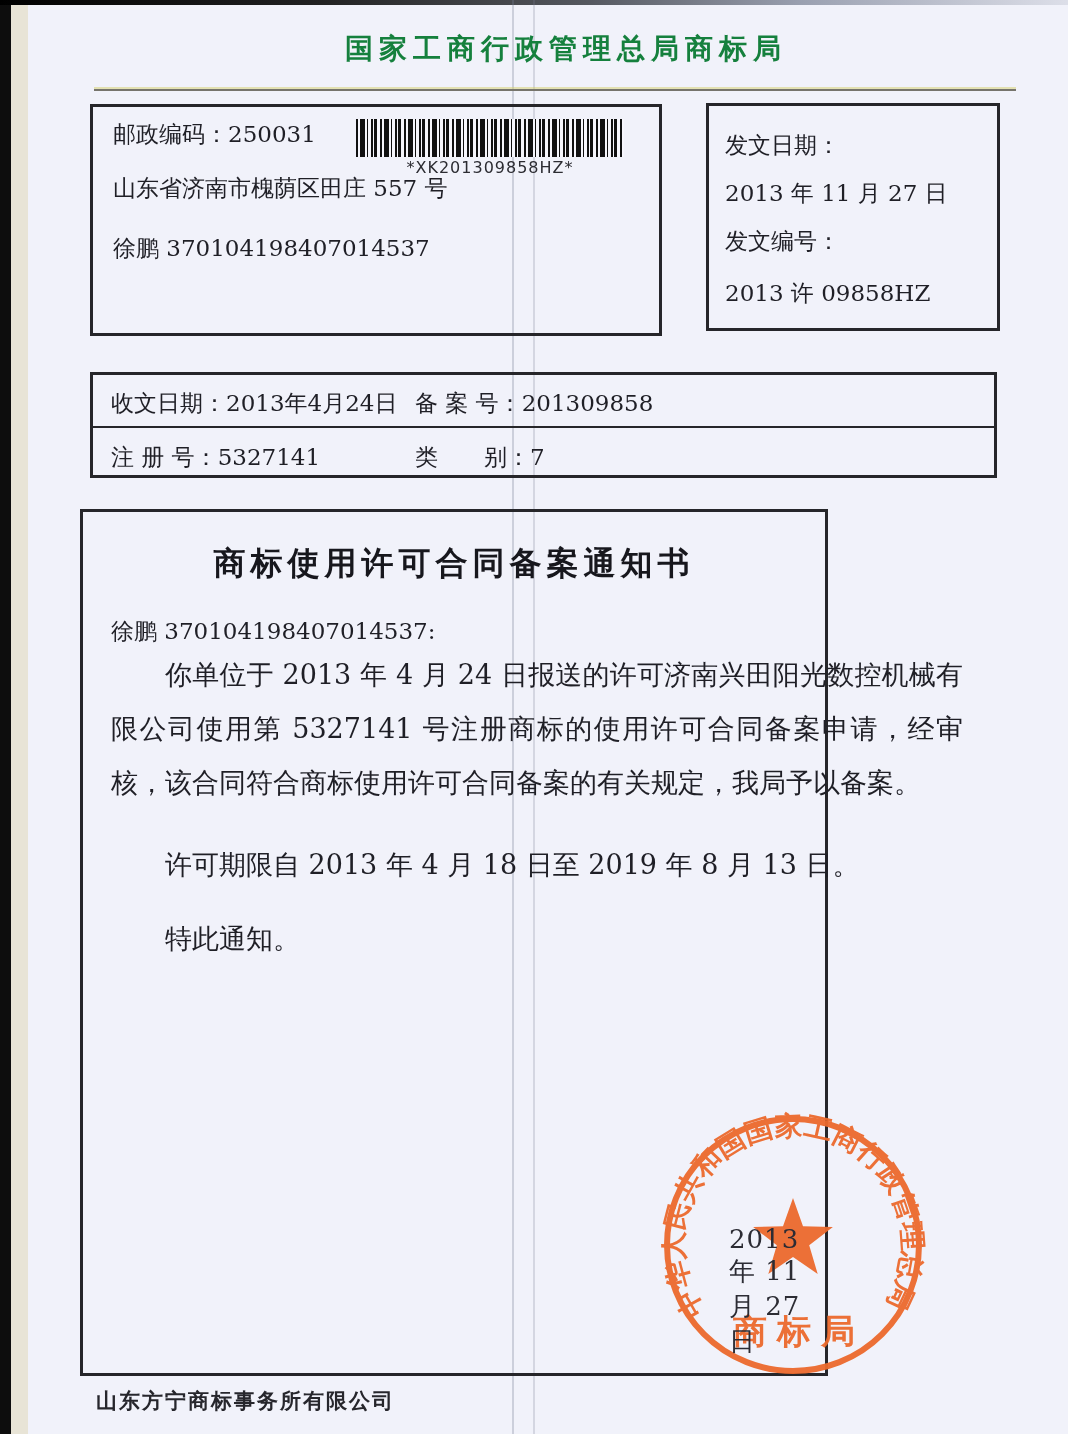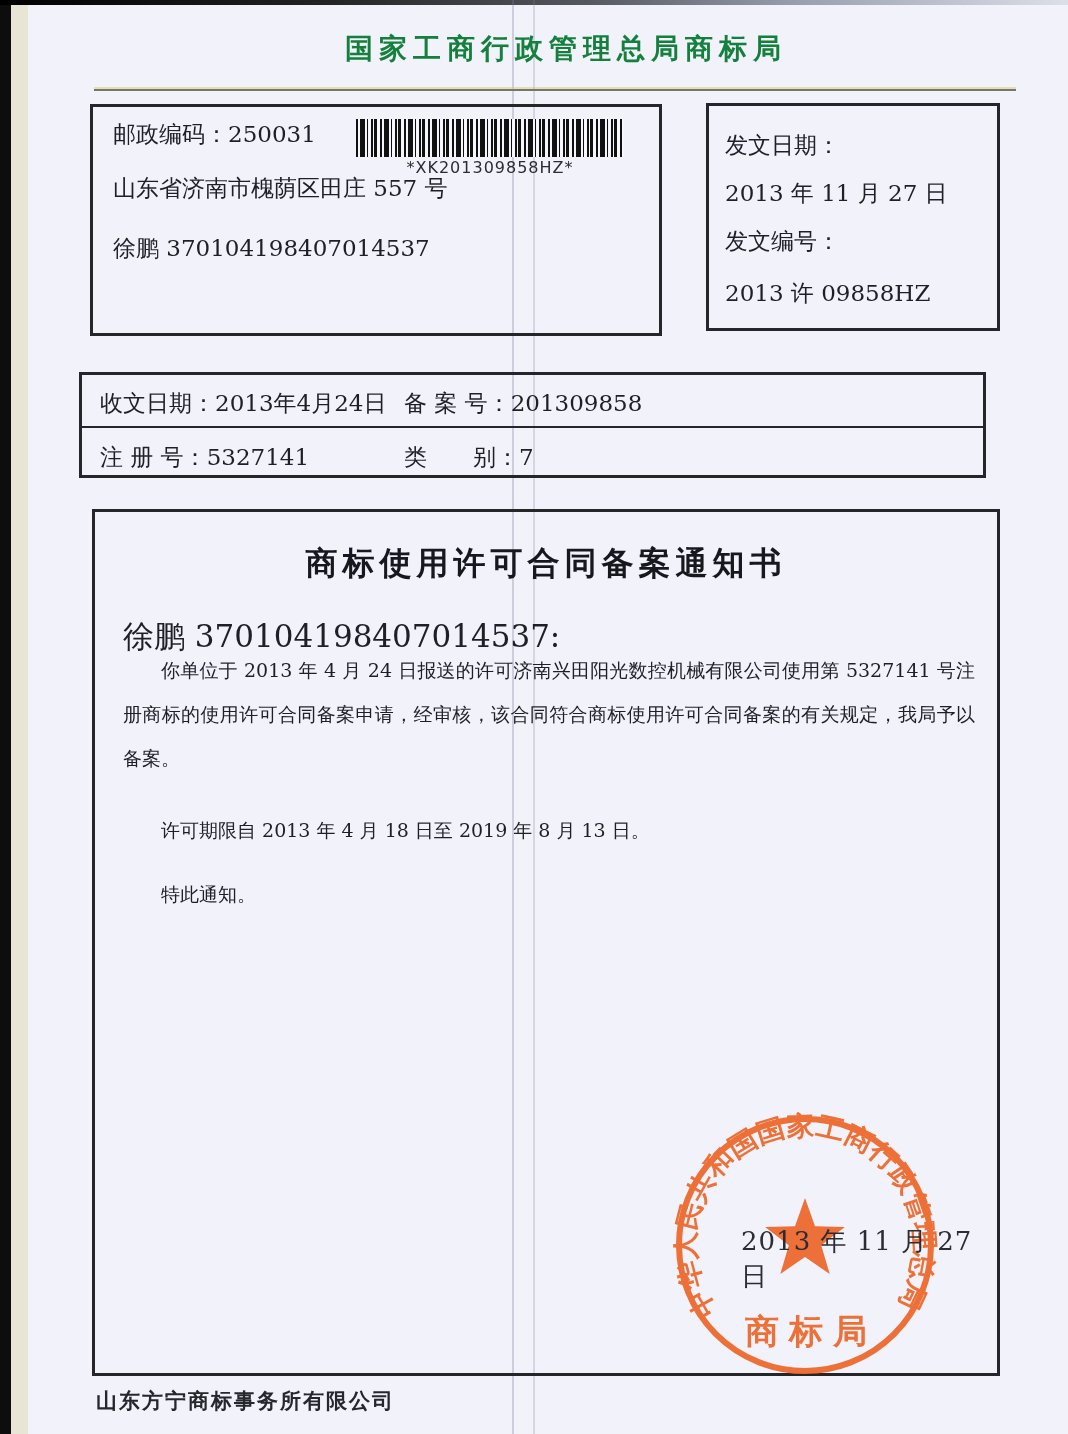--- a/index.html
+++ b/index.html
@@ -17,22 +17,22 @@
   .fold-b{left:533px;background:rgba(120,126,148,.24);}
   
   .doc-title{left:90px;top:30px;width:912px;padding-left:40px;box-sizing:border-box;
              text-align:center;font-size:28px;font-weight:bold;letter-spacing:6px;color:#15803d;}
   .title-rule{left:94px;top:89px;width:922px;height:2px;background:#76746c;
               box-shadow:0 -2px 0 rgba(210,205,90,.45);}
   
   .box{border:3px solid #26262a;background:transparent;box-sizing:border-box;}
   .address-box{left:90px;top:104px;width:572px;height:232px;}
   .issue-box{left:706px;top:103px;width:294px;height:228px;}
-  .record-box{left:79px;top:372px;width:907px;height:106px;}
-  .main-box{left:92px;top:509px;width:908px;height:867px;}
+  .record-box{left:90px;top:372px;width:907px;height:106px;}
+  .main-box{left:80px;top:509px;width:748px;height:867px;}
   .lbl,.val{font-size:23px;}
   .address-box .line{position:absolute;left:20px;}
   .postal-line{top:12px;}
   .addr-line{top:66px;}
   .recip-line{top:126px;}
   .barcode{position:absolute;left:263px;top:12px;width:268px;height:38px;
     background:repeating-linear-gradient(90deg,
       #111 0px,#111 2px,#f6f6fc 2px,#f6f6fc 4px,
       #111 4px,#111 9px,#f6f6fc 9px,#f6f6fc 11px,
       #111 11px,#111 12px,#f6f6fc 12px,#f6f6fc 15px,
@@ -47,23 +47,23 @@
   .issue-value-2{top:172px;left:62px;}
   .record-row{position:absolute;left:0;width:100%;height:51px;}
   .record-row-1{top:0;}
   .record-row-2{top:54px;}
   .record-divider{position:absolute;left:0;top:51px;width:100%;height:2px;background:#26262a;}
   .record-row .pair1{position:absolute;left:18px;top:13px;}
   .record-row .pair2{position:absolute;left:322px;top:13px;}
   
   .notice-title{position:absolute;left:0;top:30px;width:100%;text-align:center;
                 font-size:32px;font-weight:bold;letter-spacing:5px;color:#17171d;}
-  .addressee{position:absolute;left:28px;top:104px;font-size:31px;}
+  .addressee{position:absolute;left:28px;top:104px;font-size:23px;}
   .notice-body{position:absolute;left:28px;top:136px;width:852px;
-               font-size:19px;line-height:44px;text-align:justify;}
+               font-size:27px;line-height:54px;text-align:justify;}
   .notice-body p{margin:0;text-indent:2em;}
   .notice-body .p-gap{margin-top:28px;}
   .notice-body .p-gap-lg{margin-top:20px;}
   
   .stamp{position:absolute;left:570px;top:593px;width:280px;height:280px;opacity:.95;}
   .stamp-date{position:absolute;left:646px;top:712px;font-size:26px;letter-spacing:1px;color:#2c2c34;}
   
   .doc-footer{left:96px;top:1387px;font-size:21px;letter-spacing:2px;color:#26262c;font-weight:bold;}
 </style>
 </head>

